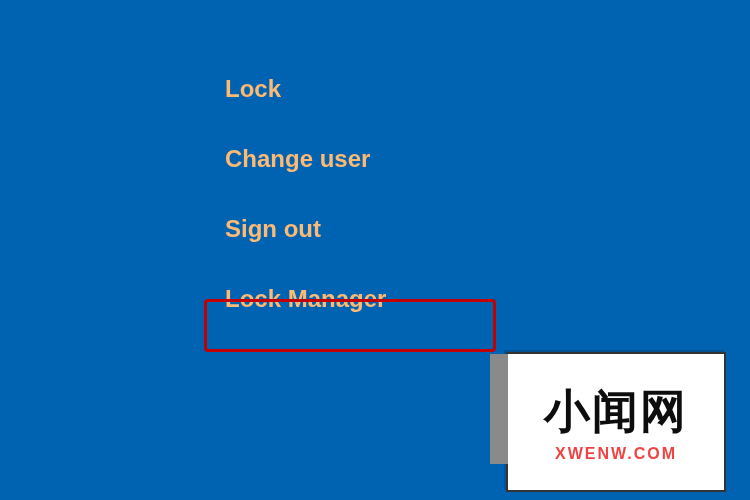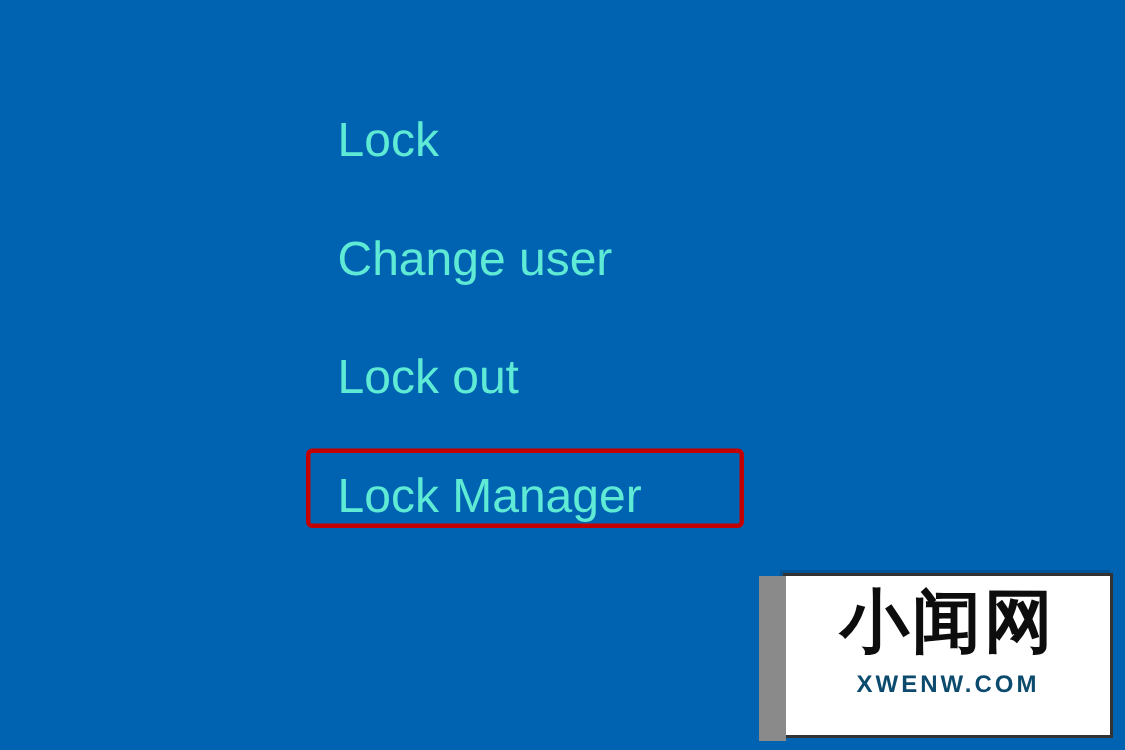--- a/index.html
+++ b/index.html
@@ -11,48 +11,48 @@
     }
     .menu {
       position: absolute;
       left: 225px;
       top: 75px;
       display: flex;
       flex-direction: column;
       gap: 42px;
     }
     .menu-item {
-      color: #5eead4;
-      font-size: 32px;
-      font-weight: 400;
+      color: #fdba74;
+      font-size: 24px;
+      font-weight: 700;
       cursor: pointer;
       white-space: nowrap;
     }
     .highlight-box {
       position: absolute;
       left: 204px;
       top: 299px;
       width: 292px;
       height: 53px;
       border: 3px solid #c20000;
       border-radius: 4px;
       pointer-events: none;
     }
     .watermark {
       position: absolute;
-      right: 8px;
+      right: 24px;
       bottom: 8px;
       width: 220px;
-      height: 110px;
+      height: 140px;
       background: #ffffff;
       border: 2px solid #333333;
       display: flex;
       flex-direction: column;
       align-items: center;
-      justify-content: flex-start;
+      justify-content: center;
       box-shadow: -2px -2px 0 rgba(0,0,0,.15);
     }
     .watermark-side {
       position: absolute;
       left: -18px;
       top: 0;
       width: 18px;
       height: 110px;
       background: #8a8a8a;
       font-size: 9px;
@@ -63,32 +63,32 @@
     }
     .watermark-main {
       font-size: 46px;
       font-weight: 700;
       color: #0d0d0d;
       letter-spacing: 2px;
     }
     .watermark-sub {
       font-size: 16px;
       font-weight: 600;
-      color: #0c4a6e;
+      color: #ef4444;
       letter-spacing: 2px;
       margin-top: 2px;
     }
   </style>
 </head>
 <body>
 
 <div class="menu">
   <div class="menu-item">Lock</div>
   <div class="menu-item">Change user</div>
-  <div class="menu-item">Lock out</div>
+  <div class="menu-item">Sign out</div>
   <div class="menu-item">Lock Manager</div>
 </div>
 
 <div class="highlight-box"></div>
 
 <div class="watermark">
   <div class="watermark-side"></div>
   <div class="watermark-main">小闻网</div>
   <div class="watermark-sub">XWENW.COM</div>
 </div>

